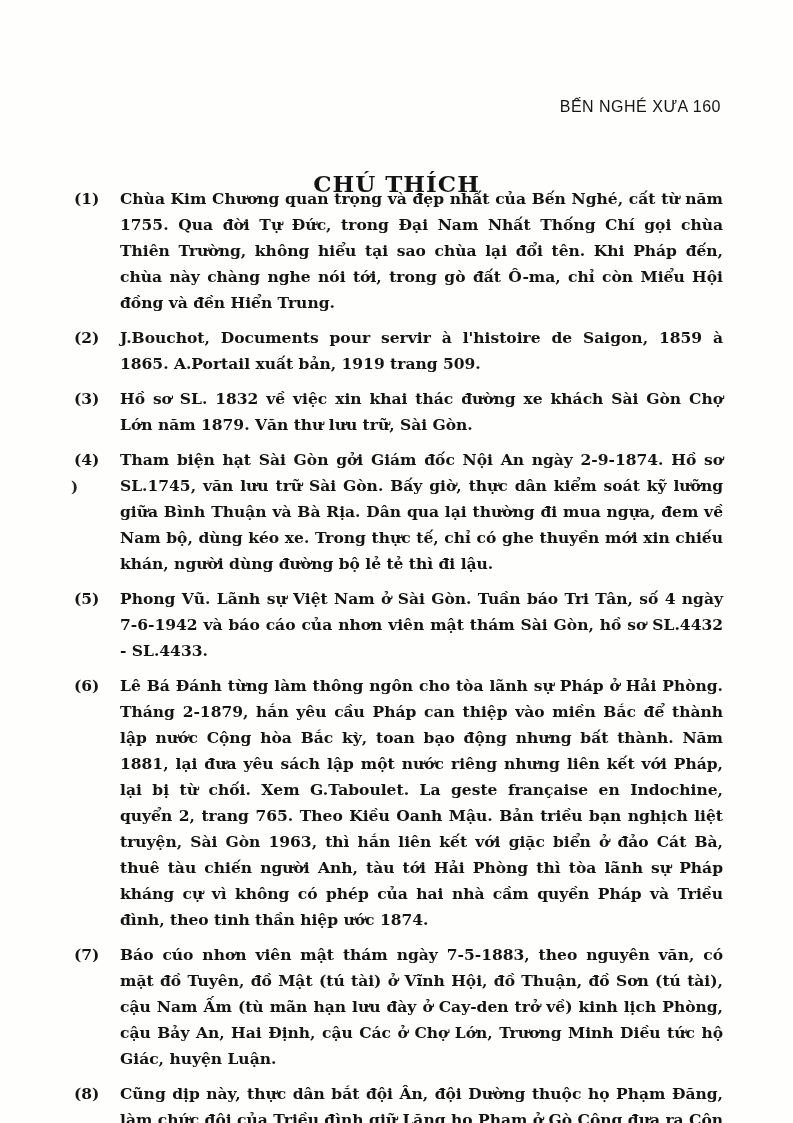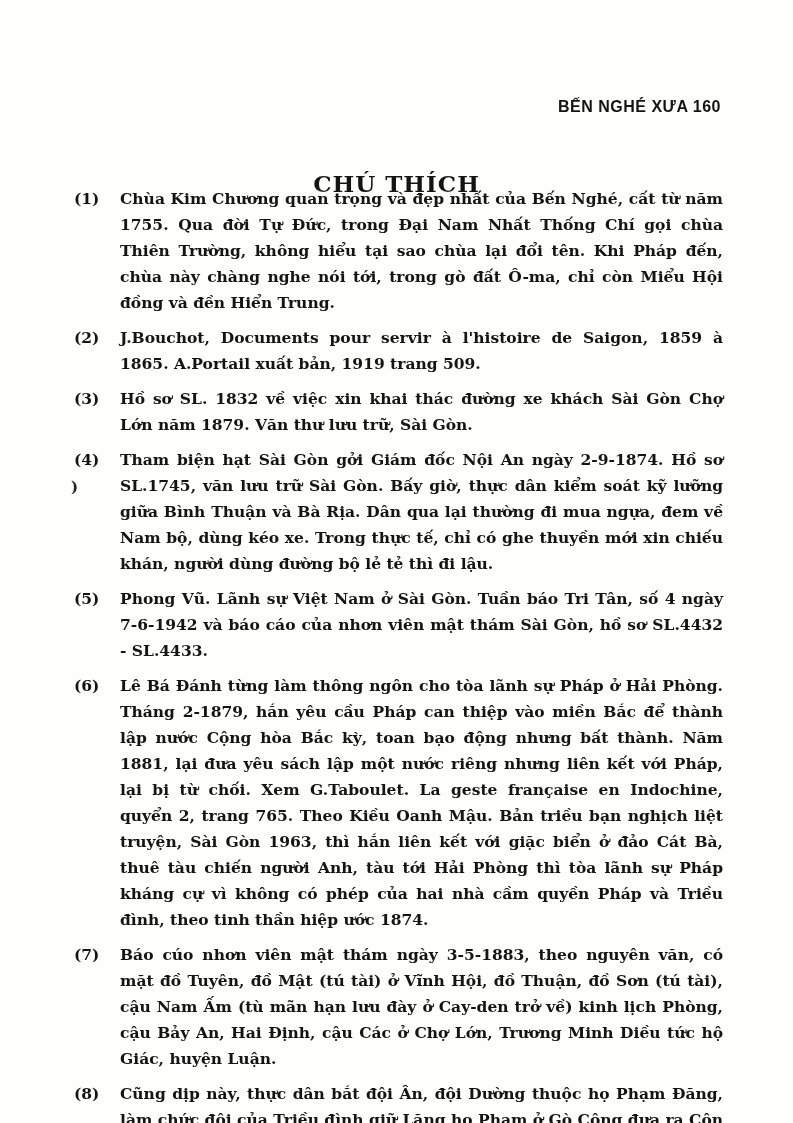--- a/index.html
+++ b/index.html
@@ -14,21 +14,21 @@
     background: #fefefd;
     overflow: hidden;
     font-family: "DejaVu Serif", "Liberation Serif", serif;
     color: #141414;
   }
   .running-header {
     position: absolute;
     top: 98px;
     right: 72px;
     font-family: "Liberation Sans", sans-serif;
-    font-weight: 700;
+    font-weight: 400;
     font-size: 16px;
     letter-spacing: 0.5px;
     white-space: nowrap;
     margin-left: 36px;
   }
   .page-title {
     position: absolute;
     top: 155px;
     left: 0;
     width: 100%;
@@ -99,21 +99,21 @@
       <div class="footnote">
         <div class="footnote-num">(5)</div>
         <div class="footnote-text">Phong Vũ. Lãnh sự Việt Nam ở Sài Gòn. Tuần báo Tri Tân, số 4 ngày 7-6-1942 và báo cáo của nhơn viên mật thám Sài Gòn, hồ sơ SL.4432 - SL.4433.</div>
       </div>
       <div class="footnote">
         <div class="footnote-num">(6)</div>
         <div class="footnote-text">Lê Bá Đánh từng làm thông ngôn cho tòa lãnh sự Pháp ở Hải Phòng. Tháng 2-1879, hắn yêu cầu Pháp can thiệp vào miền Bắc để thành lập nước Cộng hòa Bắc kỳ, toan bạo động nhưng bất thành. Năm 1881, lại đưa yêu sách lập một nước riêng nhưng liên kết với Pháp, lại bị từ chối. Xem G.Taboulet. La geste française en Indochine, quyển 2, trang 765. Theo Kiều Oanh Mậu. Bản triều bạn nghịch liệt truyện, Sài Gòn 1963, thì hắn liên kết với giặc biển ở đảo Cát Bà, thuê tàu chiến người Anh, tàu tới Hải Phòng thì tòa lãnh sự Pháp kháng cự vì không có phép của hai nhà cầm quyền Pháp và Triều đình, theo tinh thần hiệp ước 1874.</div>
       </div>
       <div class="footnote">
         <div class="footnote-num">(7)</div>
-        <div class="footnote-text">Báo cúo nhơn viên mật thám ngày 3-5-1883, theo nguyên văn, có mặt đồ Tuyên, đồ Mật (tú tài) ở Vĩnh Hội, đồ Thuận, đồ Sơn (tú tài), cậu Nam Ấm (tù mãn hạn lưu đày ở Cay-den trở về) kinh lịch Phòng, cậu Bảy An, Hai Định, cậu Các ở Chợ Lớn, Trương Minh Diều tức hộ Giác, huyện Luận.</div>
+        <div class="footnote-text">Báo cúo nhơn viên mật thám ngày 7-5-1883, theo nguyên văn, có mặt đồ Tuyên, đồ Mật (tú tài) ở Vĩnh Hội, đồ Thuận, đồ Sơn (tú tài), cậu Nam Ấm (tù mãn hạn lưu đày ở Cay-den trở về) kinh lịch Phòng, cậu Bảy An, Hai Định, cậu Các ở Chợ Lớn, Trương Minh Diều tức hộ Giác, huyện Luận.</div>
       </div>
       <div class="footnote">
         <div class="footnote-num">(8)</div>
         <div class="footnote-text">Cũng dịp này, thực dân bắt đội Ân, đội Dường thuộc họ Phạm Đăng, làm chức đội của Triều đình giữ Lăng họ Phạm ở Gò Công đưa ra Côn Đảo, buộc tội là liên lạc với hội kín, Huyện Tâm ở Mỹ Tho tự tử, vì cơ mưu chống Pháp bại lộ.</div>
       </div>
     </div>
 
   <span class="stray-mark">)</span>
 </div>
 

